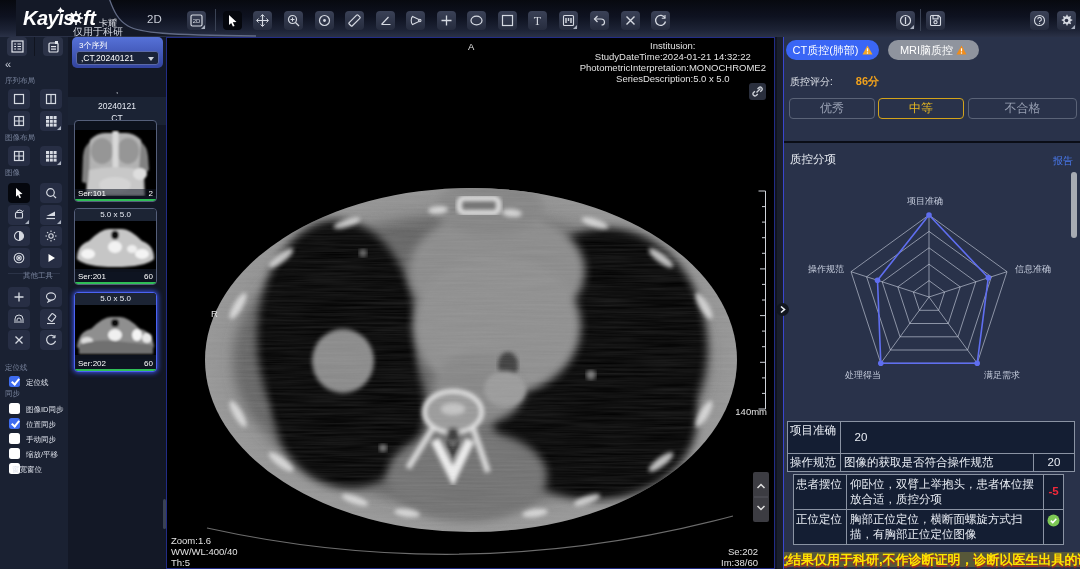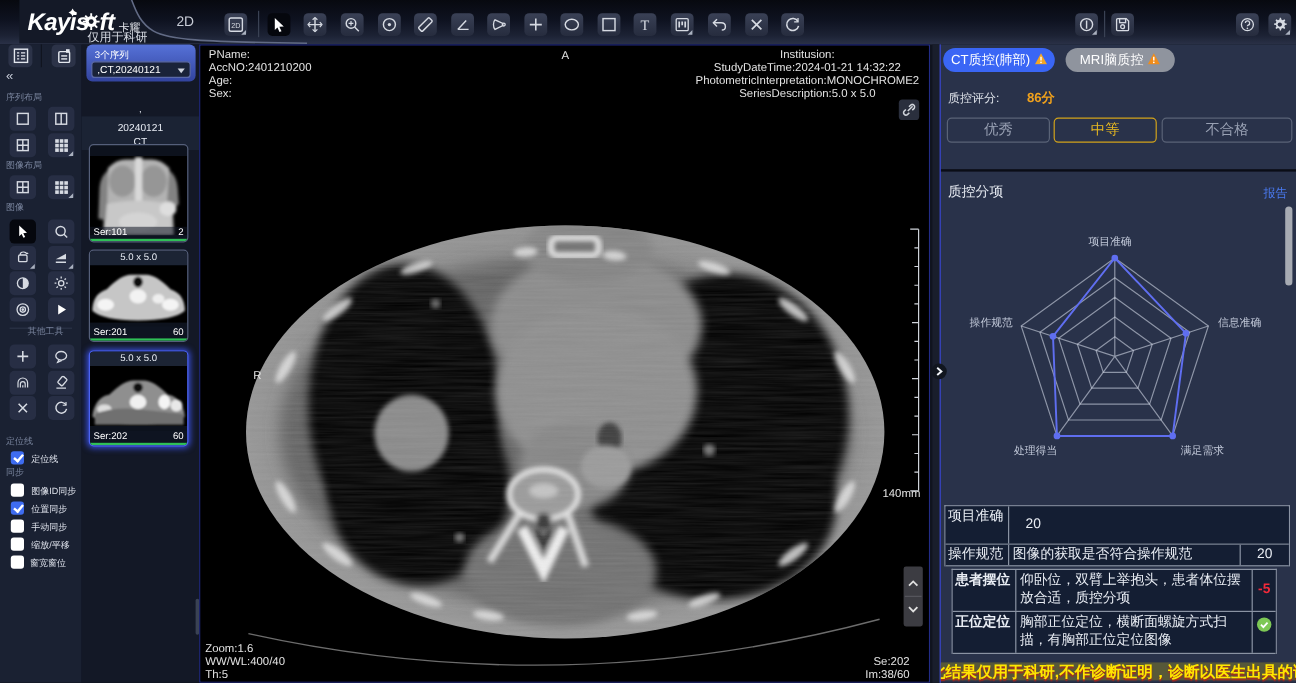--- a/index.html
+++ b/index.html
@@ -89,21 +89,21 @@
   #qtable { position:absolute; left:3px; top:384px; width:288px;
     border:1px solid #8a93a3; border-bottom:none; }
   #qtable .row { display:flex; border-bottom:1px solid #8a93a3; background:#141e33; }
   #qtable .c1 { width:53px; padding:1px 0 1px 2px; border-right:1px solid #8a93a3; }
   #qtable .c2 { flex:1; padding:1px 3px; border-right:1px solid #8a93a3; }
   #qtable .c3 { width:40px; text-align:center; }
   #qtable { color:#e9edf4; font-size:11.5px; line-height:15px; }
   #subtable { position:absolute; left:9px; top:437px; width:271px;
     border:1px solid #8a93a3; border-bottom:none; color:#e9edf4; font-size:11.5px; line-height:15px; }
   #subtable .row { display:flex; border-bottom:1px solid #8a93a3; background:#141e33; }
-  #subtable .c1 { width:53px; padding:2px 0 2px 2px; border-right:1px solid #8a93a3;font-weight:bold; }
+  #subtable .c1 { width:53px; padding:2px 0 2px 2px; border-right:1px solid #8a93a3; }
   #subtable .c2 { flex:1; padding:2px 3px; border-right:1px solid #8a93a3; }
   #subtable .c3 { width:19px; text-align:center; }
   .chk { display:inline-block; width:13px; height:13px; margin-top:4px; }
   #marquee { position:absolute; left:0px; top:513px; width:297px; height:19px;
     overflow:hidden; white-space:nowrap; font-size:13px; font-weight:bold; color:#ffe600; line-height:19px;
     text-shadow:0 1.5px 1px rgba(190,30,20,.85); z-index:6; }
 </style>
 </head>
 <body>
 <div id="stage">
@@ -415,21 +415,21 @@
     <div class="slabel" style="top:352px;">同步</div>
     <div class="ck" style="left:9px;top:366px;"></div>
       <div class="cklabel" style="left:26px;top:368px;">图像ID同步</div>
     <div class="ck on" style="left:9px;top:381px;"></div>
       <div class="cklabel" style="left:26px;top:383px;">位置同步</div>
     <div class="ck" style="left:9px;top:396px;"></div>
       <div class="cklabel" style="left:26px;top:398px;">手动同步</div>
     <div class="ck" style="left:9px;top:411px;"></div>
       <div class="cklabel" style="left:26px;top:413px;">缩放/平移</div>
     <div class="ck" style="left:9px;top:426px;"></div>
-      <div class="cklabel" style="left:25px;top:428px;">窗宽窗位</div>
+      <div class="cklabel" style="left:12px;top:428px;">窗宽窗位</div>
   </div>
 
   <div id="thumbcol" class="abs">
     <div id="serhead">
         <div class="t1">3个序列</div>
       </div>
     <div id="serdrop">,CT,20240121<span style="position:absolute;right:4px;top:5px;width:0;height:0;border-left:3px solid transparent;border-right:3px solid transparent;border-top:4px solid #cfd4de;"></span></div>
     <div style="position:absolute;left:0;top:60px;width:98px;height:28px;background:#1b2334;"></div>
     <div style="position:absolute;left:0;top:49px;width:98px;text-align:center;color:#e8ecf4;font-size:8px;">,</div>
     <div style="position:absolute;left:0;top:63px;width:98px;text-align:center;color:#e8ecf4;font-size:8.5px;line-height:12px;">20240121<br>CT</div>
@@ -591,21 +591,20 @@
       </g>
 
       <path d="M40 490 Q 304 548 566 478" fill="none" stroke="#9a9a9a" stroke-width="1.2" opacity="0.7"></path>
 
       <g stroke="#cfd3da" stroke-width="1">
         <path d="M598.5 153 V371"></path>
         <path d="M591.5 153 H598.5 M591.5 371 H598.5"></path>
         <path d="M595 168.6 h3.5 M595 184.1 h3.5 M595 199.7 h3.5 M595 215.3 h3.5 M593 230.9 h5.5 M595 246.4 h3.5 M595 262 h3.5 M593 277.6 h5.5 M595 293.1 h3.5 M595 308.7 h3.5 M593 324.3 h5.5 M595 339.9 h3.5 M595 355.4 h3.5"></path>
       </g>
     </svg>
-    <div class="ov" id="ovtl">PName:<br>AccNO:2401210200<br>Age:<br>Sex:</div>
     <div class="ov" id="ovtr">Institusion:<br>StudyDateTime:2024-01-21 14:32:22<br>PhotometricInterpretation:MONOCHROME2<br>SeriesDescription:5.0 x 5.0</div>
     <div class="ov" style="left:301px;top:3px;">A</div>
     <div class="ov" style="left:44px;top:270px;">R</div>
     <div class="ov" id="ovbl">Zoom:1.6<br>WW/WL:400/40<br>Th:5</div>
     <div class="ov" id="ovbr">Se:202<br>Im:38/60</div>
     <div class="ov" style="right:7px;top:368px;">140mm</div>
     <div id="linkbtn">
         <svg width="11" height="11" viewBox="0 0 11 11" stroke="#cfd3da" stroke-width="1.3" fill="none">
           <path d="M4.5 6.5 L8.5 2.5 M5.5 3 L7 1.5 a2 2 0 0 1 2.8 2.8 L8.2 5.8 M5.8 8 L4.2 9.5 a2 2 0 0 1 -2.8-2.8 L2.9 5.2"></path>
         </svg>

